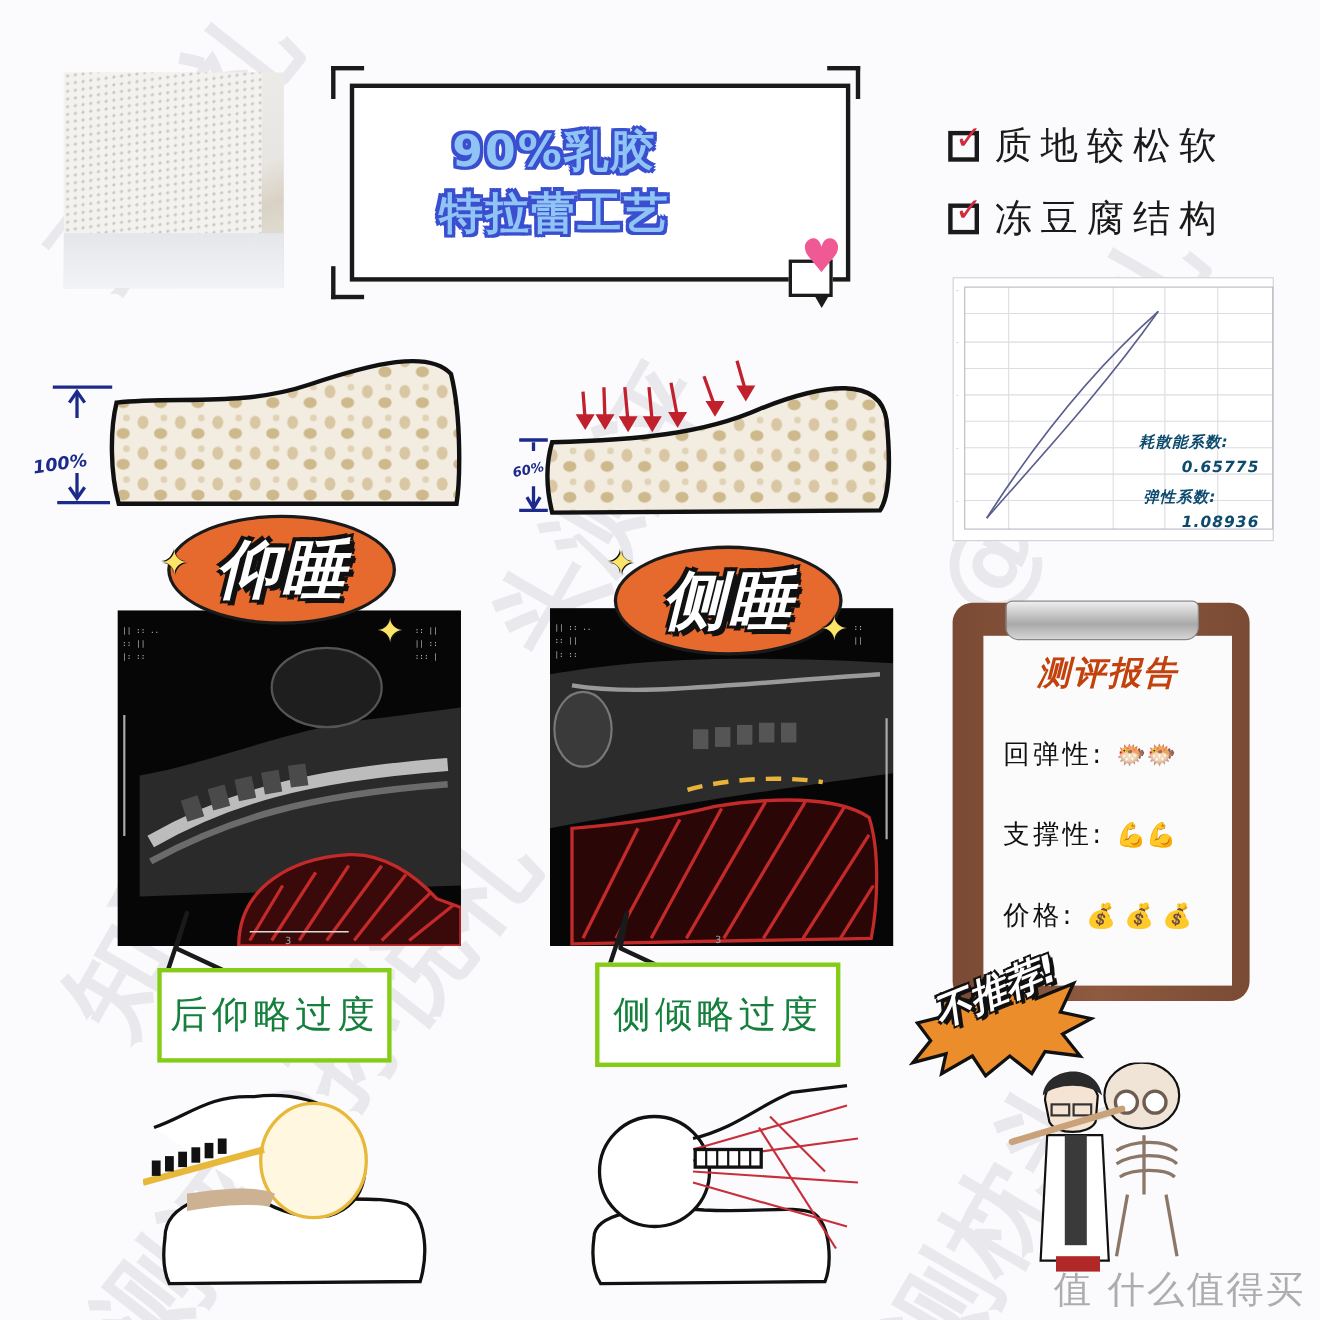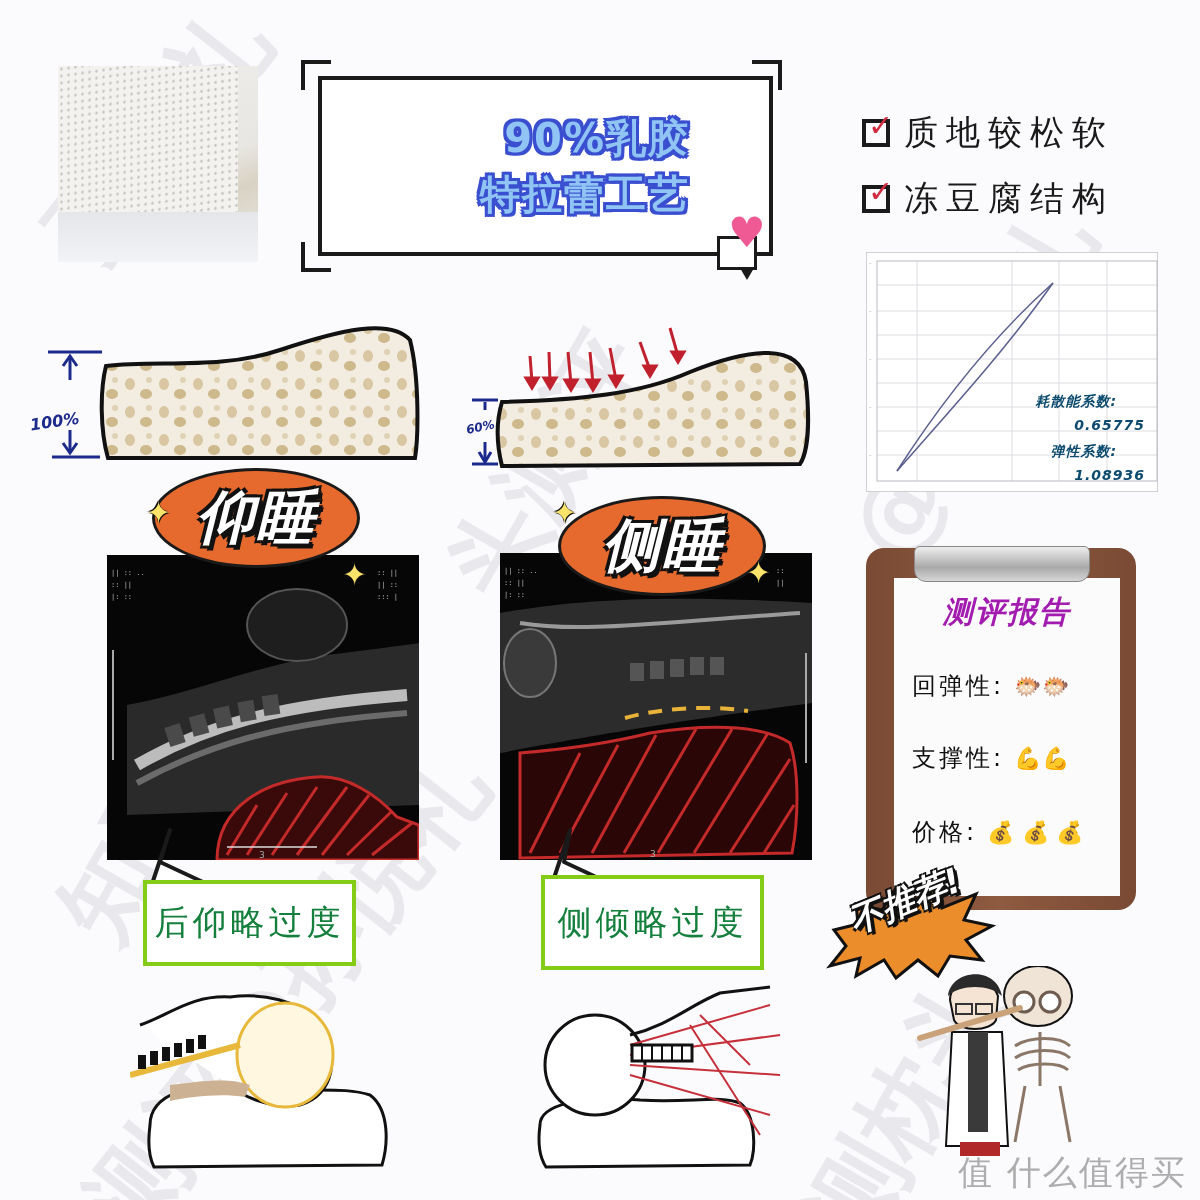--- a/index.html
+++ b/index.html
@@ -16,21 +16,21 @@
     background-image: radial-gradient(circle, #c9c8c4 1.2px, transparent 1.6px);
     background-size: 7px 7px; transform: skewY(-8deg); transform-origin: left top; }
   .latex-photo .bottom { position: absolute; left: 0; bottom: 0; width: 100%; height: 50px; background: linear-gradient(180deg, #e4e6ea, #f2f3f6); }
 
   
   .title-frame { position: absolute; left: 318px; top: 76px; width: 455px; height: 180px; border: 4px solid #1a1a1a; background: #fff; }
   .corner { position: absolute; width: 30px; height: 30px; border-color: #1a1a1a; border-style: solid; border-width: 0; }
   .corner.tl { left: 301px; top: 60px; border-left-width: 4px; border-top-width: 4px; }
   .corner.tr { left: 752px; top: 60px; border-right-width: 4px; border-top-width: 4px; }
   .corner.bl { left: 301px; top: 242px; border-left-width: 4px; border-bottom-width: 4px; }
-  .title-text { position: absolute; left: 318px; top: 110px; width: 372px; text-align: right; font-size: 40px; font-weight: bold; line-height: 56px; color: #8fc4f4; letter-spacing: 2px;
+  .title-text { position: absolute; left: 318px; top: 110px; width: 372px; text-align: center; font-size: 40px; font-weight: bold; line-height: 56px; color: #8fc4f4; letter-spacing: 2px;
     text-shadow: -3px -3px 0 #3a4fd0, 3px -3px 0 #3a4fd0, -3px 3px 0 #3a4fd0, 3px 3px 0 #3a4fd0, 0 3px 0 #3a4fd0, 0 -3px 0 #3a4fd0, 3px 0 0 #3a4fd0, -3px 0 0 #3a4fd0; }
   .heart-box { position: absolute; left: 717px; top: 236px; width: 40px; height: 34px; border: 3px solid #1a1a1a; background: #fff; }
   .heart-tail { position: absolute; left: 740px; top: 268px; width: 0; height: 0; border-left: 7px solid transparent; border-right: 7px solid transparent; border-top: 12px solid #1a1a1a; }
   .heart { position: absolute; left: 728px; top: 212px; font-size: 42px; color: #ef5a94; line-height: 1; }
 
   
   .checklist { position: absolute; left: 862px; top: 100px; }
   .check-item { display: flex; align-items: center; height: 66px; font-size: 34px; letter-spacing: 8px; color: #1a1a1a; }
   .check-box { position: relative; width: 28px; height: 28px; border: 4px solid #1a1a1a; margin-right: 14px; }
   .check-box .tick { position: absolute; left: 2px; top: -12px; color: #d22a3f; font-size: 30px; font-weight: bold; line-height: 1; }
@@ -51,21 +51,21 @@
   .badge span { font-size: 58px; font-weight: bold; font-style: italic; color: #fff; letter-spacing: 2px;
     text-shadow: -3px -3px 0 #111, 3px -3px 0 #111, -3px 3px 0 #111, 3px 3px 0 #111, 4px 5px 0 #111; }
   .sparkle { position: absolute; color: #fce36a; font-size: 30px; line-height: 1; text-shadow: 0 0 1px #111, 1px 1px 0 #111, -1px -1px 0 #111; }
 
   .bubble { position: absolute; background: #fff; border: 4px solid #84cc16; display: flex; align-items: center; justify-content: center; font-size: 34px; letter-spacing: 4px; color: #15803d; }
 
   
   .clipboard { position: absolute; left: 866px; top: 548px; width: 270px; height: 362px; background: linear-gradient(90deg, #7a4a34, #8e5a40 50%, #7a4a34); border-radius: 18px; }
   .clip-metal { position: absolute; left: 914px; top: 546px; width: 176px; height: 36px; background: linear-gradient(180deg, #eeeeee, #a9a9a9 60%, #d6d6d6); border-radius: 6px 6px 12px 12px; border: 1px solid #888; }
   .paper { position: absolute; left: 894px; top: 578px; width: 226px; height: 318px; background: #fbfbfb; }
-  .report-title { position: absolute; left: 894px; top: 592px; width: 226px; text-align: center; font-size: 30px; font-weight: bold; font-style: italic; color: #a21caf; letter-spacing: 2px; }
+  .report-title { position: absolute; left: 894px; top: 592px; width: 226px; text-align: center; font-size: 30px; font-weight: bold; font-style: italic; color: #c2410c; letter-spacing: 2px; }
   .report-row { position: absolute; left: 912px; font-size: 24px; letter-spacing: 3px; color: #111; white-space: nowrap; }
   .report-row .emoji { font-size: 22px; letter-spacing: 0; }
 
   .burst { position: absolute; left: 826px; top: 880px; width: 170px; height: 100px; }
   .burst-text { position: absolute; left: 842px; top: 902px; font-size: 34px; font-weight: bold; font-style: italic; color: #fff; transform: rotate(-22deg); transform-origin: left top;
     text-shadow: -2px -2px 0 #111, 2px -2px 0 #111, -2px 2px 0 #111, 2px 2px 0 #111, 3px 4px 0 #111; }
 
   .footer-brand { position: absolute; left: 958px; top: 1150px; font-size: 34px; color: rgba(140,140,140,0.7); letter-spacing: 2px; }
 </style>
 </head>
@@ -132,21 +132,21 @@
     <g fill="#999" font-size="5">
       <text x="2" y="12">–</text>
         <text x="2" y="60">–</text>
         <text x="2" y="108">–</text>
         <text x="2" y="156">–</text>
         <text x="2" y="204">–</text>
     </g>
   </svg>
   <div class="chart-label" style="right:40px;top:140px;">耗散能系数:</div>
   <div class="chart-label" style="right:12px;top:164px;">0.65775</div>
-  <div class="chart-label" style="right:40px;top:190px;">弹性系数:</div>
+  <div class="chart-label" style="right:51px;top:190px;">弹性系数:</div>
   <div class="chart-label" style="right:12px;top:214px;">1.08936</div>
 </div>
 
 <svg class="pillow-svg" width="460" height="160" style="left:20px;top:320px;">
   <defs>
     <pattern id="holes" width="34" height="28" patternUnits="userSpaceOnUse">
       <rect width="34" height="28" fill="#f3ece0"></rect>
       <ellipse cx="8" cy="8" rx="5" ry="6" fill="#d8c7a2"></ellipse>
       <ellipse cx="24" cy="18" rx="6" ry="5" fill="#cdb98c"></ellipse>
       <ellipse cx="27" cy="4" rx="3" ry="3" fill="#e0d2b4"></ellipse>

